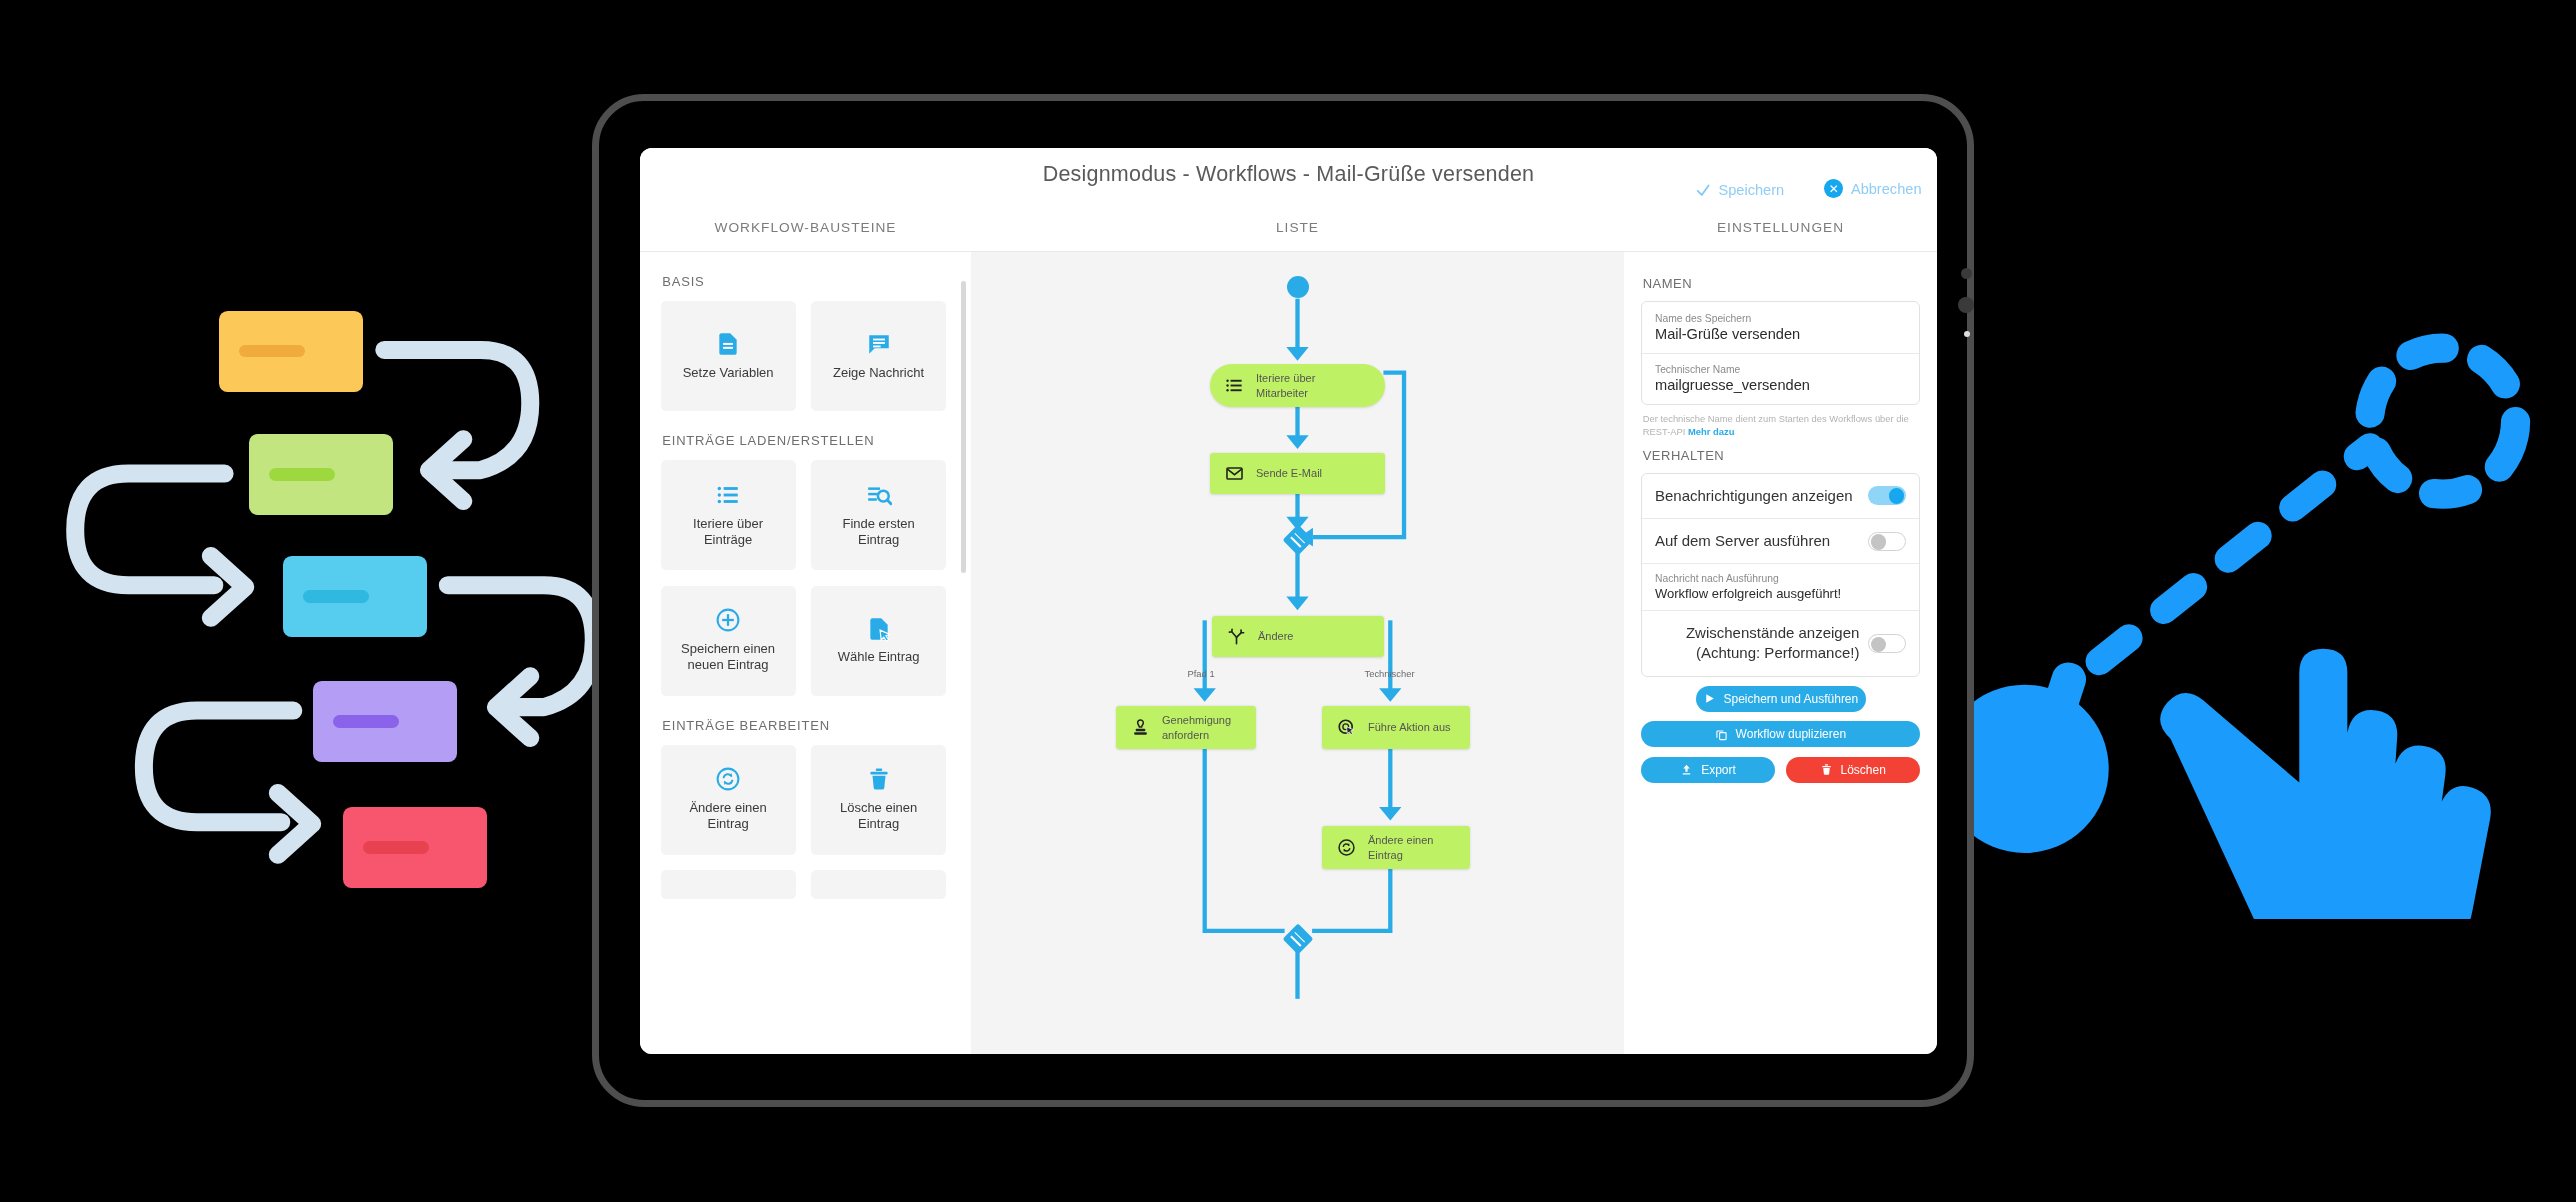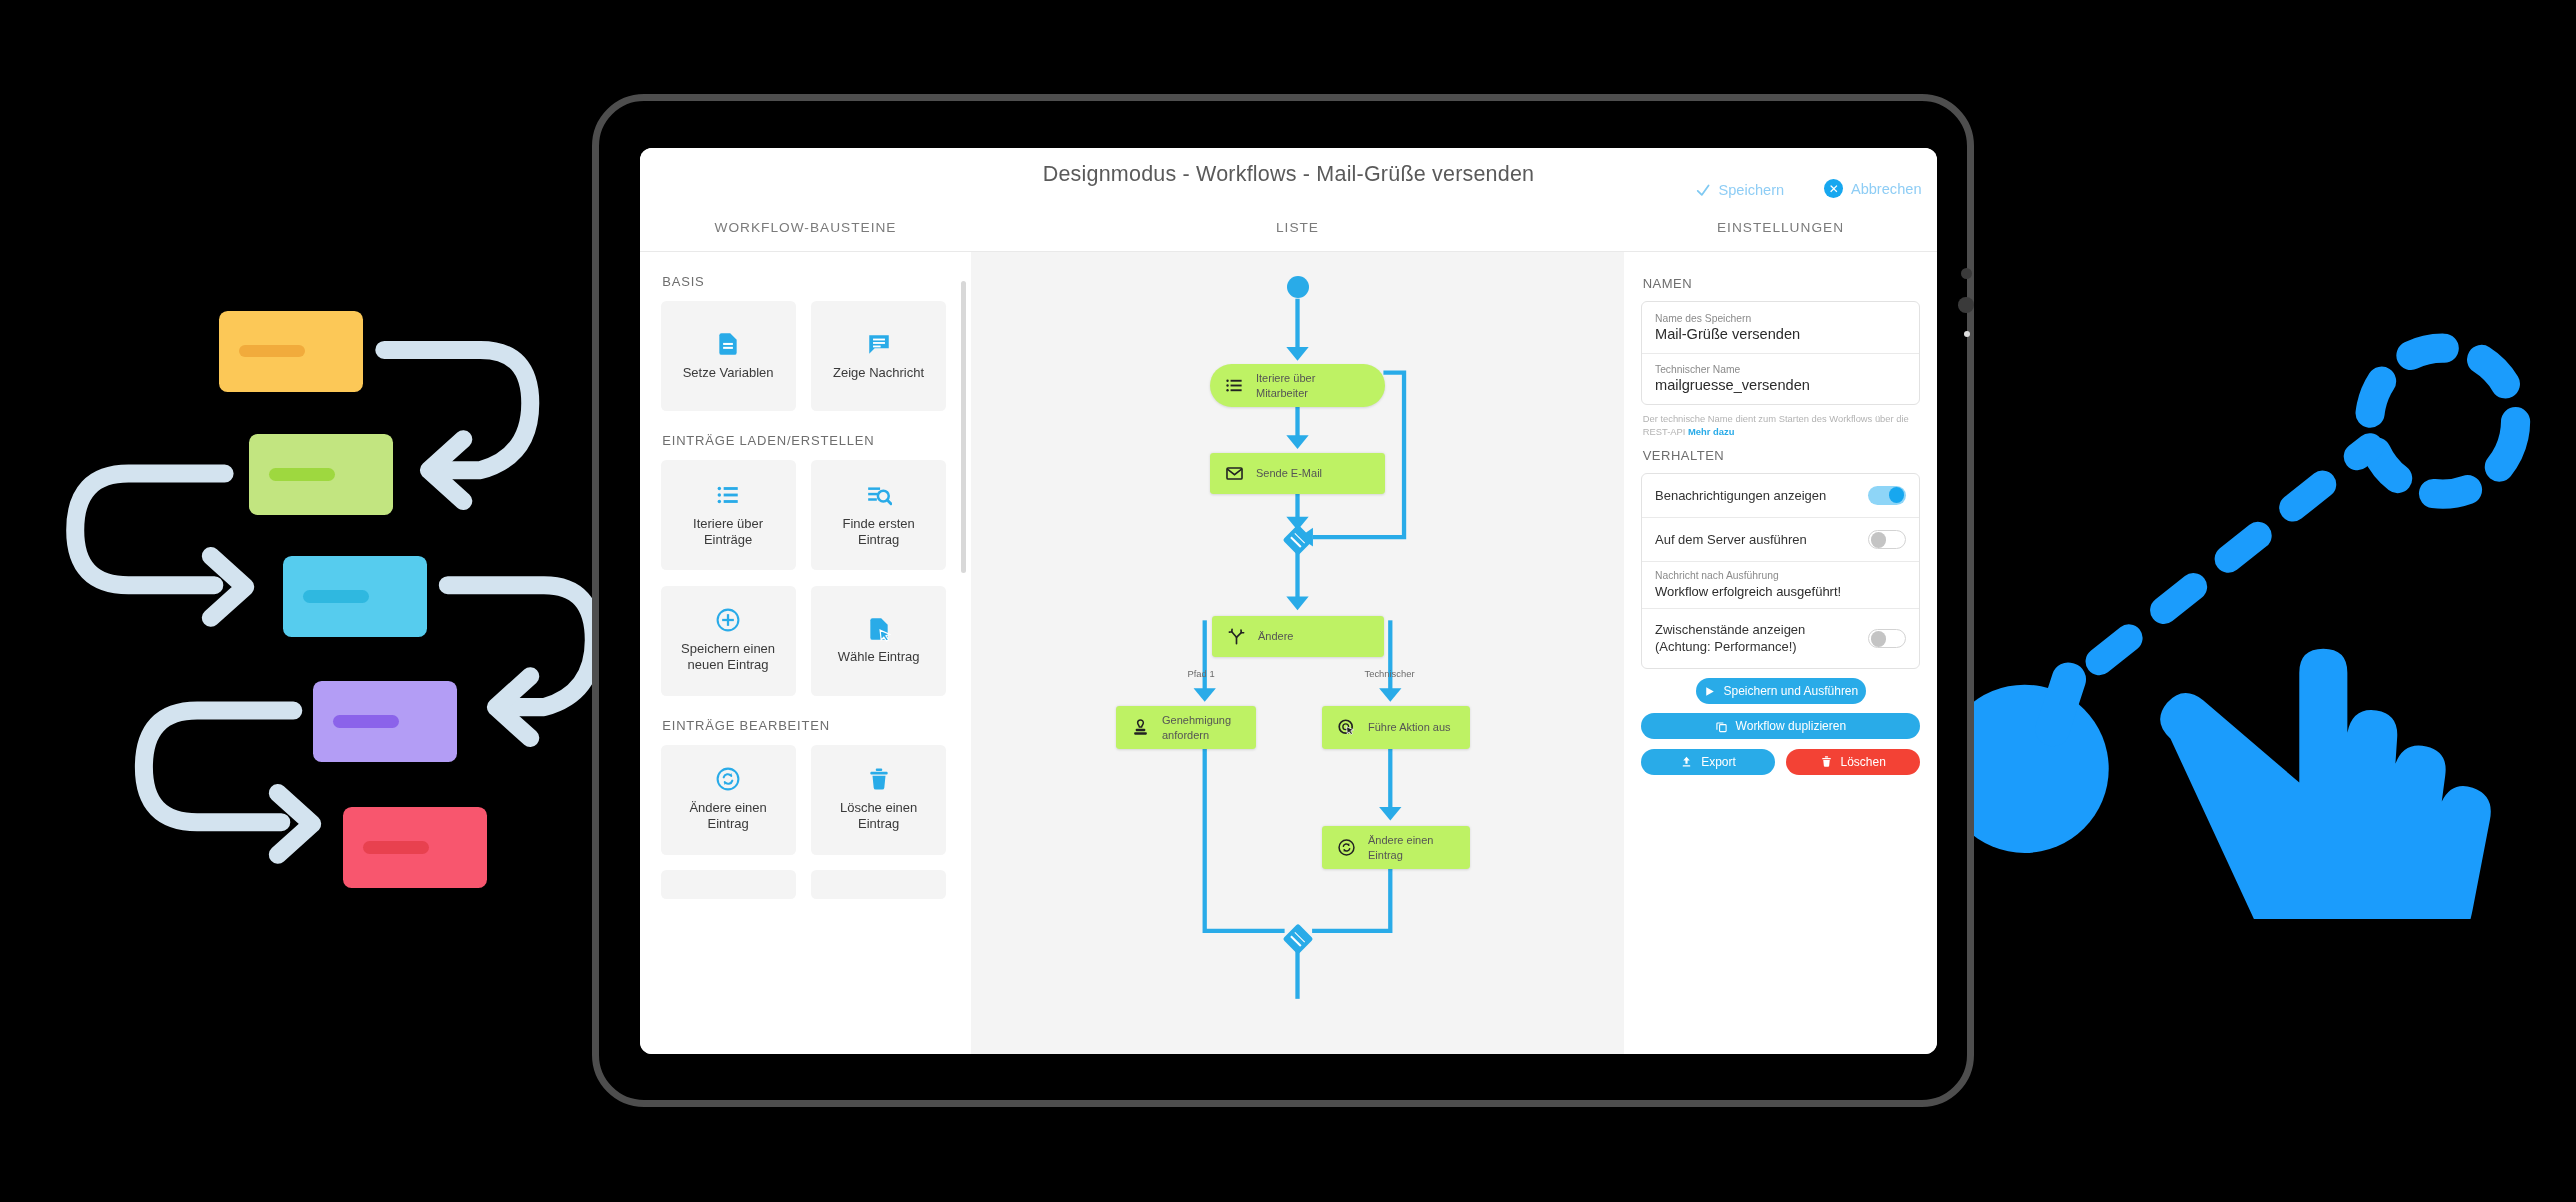--- a/index.html
+++ b/index.html
@@ -82,21 +82,21 @@
   .set-head{font-size:13px;color:#6e6e6e;letter-spacing:0.5px;margin:8.6px 0 10.3px 1.7px;}
   .card{border:0.9px solid #e2e2e2;border-radius:6px;background:#fff;}
   .field{padding:10.3px 13px;}
   .field + .field{border-top:0.9px solid #eaeaea;}
   .flabel{font-size:10.3px;color:#8a8a8a;margin-bottom:2.6px;}
   .fvalue{font-size:14.6px;color:#2b2b2b;}
   .hint{font-size:9.4px;color:#b3b3b3;line-height:1.45;margin:6.9px 1.7px 0 1.7px;}
   .hint a{color:#29abe8;text-decoration:none;font-weight:bold;}
   .row{display:flex;align-items:center;justify-content:space-between;padding:12px 13px;gap:8.6px;}
   .row + .row{border-top:0.9px solid #eaeaea;}
-  .rlabel{font-size:13px;color:#333;line-height:1.35;}
+  .rlabel{font-size:15px;color:#333;line-height:1.35;text-align:right;}
   .toggle{width:38px;height:19px;border-radius:10.3px;flex:0 0 38px;position:relative;cursor:pointer;}
   .toggle.on{background:#8ed5f7;}
   .toggle.off{background:#fff;border:0.9px solid #d3d3d3;box-sizing:border-box;}
   .knob{position:absolute;top:1.7px;width:15.5px;height:15.5px;border-radius:50%;}
   .toggle.on .knob{right:1.7px;background:#17a7ef;}
   .toggle.off .knob{left:1.7px;background:#c4c4c4;}
   .btn{height:26px;border-radius:13px;display:flex;align-items:center;justify-content:center;
        gap:7.7px;color:#fff;font-size:12px;cursor:pointer;margin-top:9.4px;}
   .btn svg{width:13px;height:13px;}
   .btn-primary{background:#29abe8;width:170px;margin-left:auto;margin-right:auto;}

